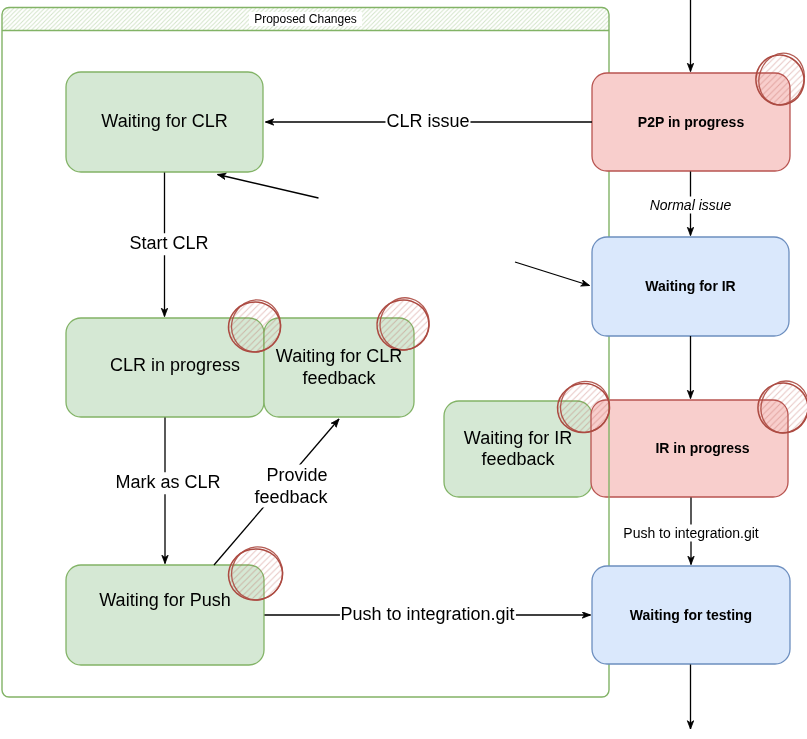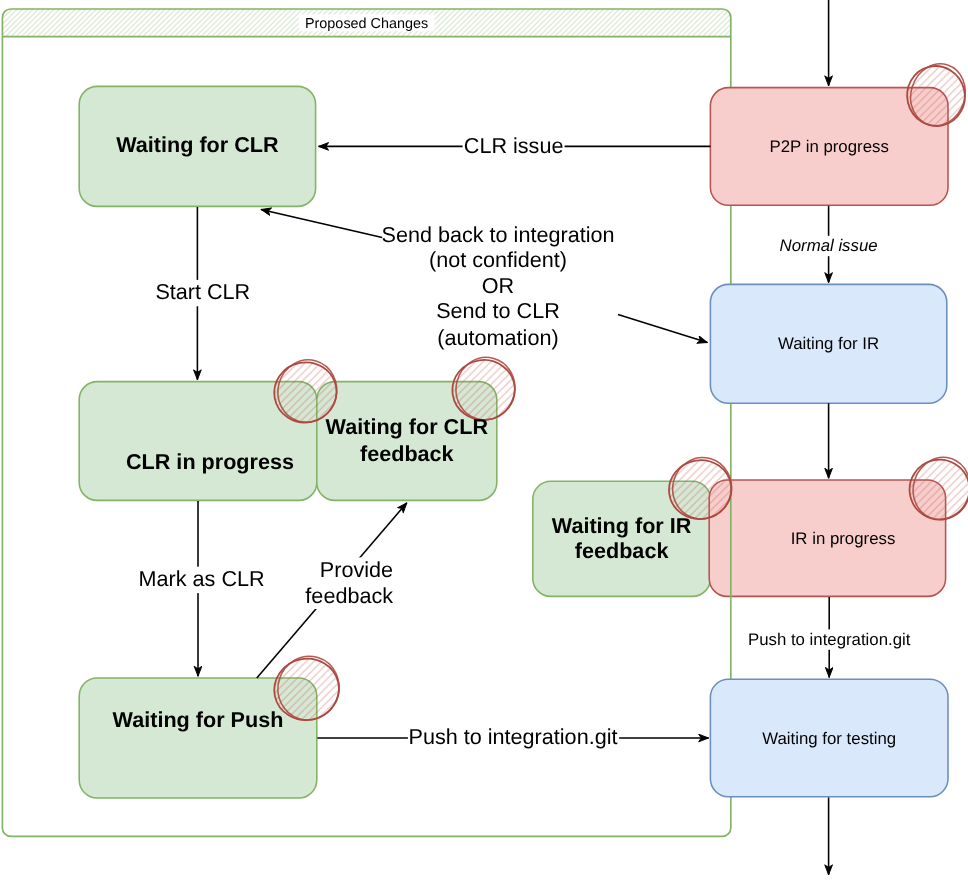--- a/index.html
+++ b/index.html
@@ -1,22 +1,22 @@
 <!DOCTYPE html>
 <html style="--green-fill: #d5e8d4; --green-stroke: #82b366; --red-fill: #f8cecc; --red-stroke: #b85450; --blue-fill: #dae8fc; --blue-stroke: #6c8ebf; --container-stroke: #82b366; --edge: #000000; --annotation-stroke: #ac4a41; --annotation-hatch: #b85450; --label-bg: #ffffff; --text: #000000;"><head>
 <meta charset="utf-8">
 <style>
   html,body{margin:0;padding:0;background:#ffffff;}
   body{font-family:"Liberation Sans","DejaVu Sans",sans-serif;}
   #stage{position:relative;width:807px;height:739px;background:#fff;overflow:hidden;}
   #diagram-svg{position:absolute;left:0;top:0;}
   .overlay{position:absolute;left:0;top:0;width:807px;height:739px;pointer-events:none;}
   .node-label{position:absolute;display:flex;flex-direction:column;align-items:center;justify-content:center;
-    text-align:center;color:var(--text);font-size:18px;font-weight:bold;line-height:21.5px;}
-  .node-label.regular{font-weight:normal;font-size:14px;line-height:17px;}
+    text-align:center;color:var(--text);font-size:18px;font-weight:normal;line-height:21.5px;}
+  .node-label.regular{font-weight:bold;font-size:14px;line-height:17px;}
   .edge-label{position:absolute;transform:translate(-50%,-50%);background:var(--label-bg);
     color:var(--text);font-size:18px;line-height:21.5px;white-space:nowrap;padding:0 1px;text-align:right;}
   .edge-label.small{font-size:14px;line-height:17px;}
   .note-block{position:absolute;transform:translate(-50%,-50%);color:var(--text);font-size:18px;
     line-height:21.5px;white-space:nowrap;text-align:center;}
   .container-title{position:absolute;left:2px;top:7px;width:607px;height:23px;display:flex;
     align-items:center;justify-content:center;font-size:12px;font-weight:normal;color:var(--text);}
   .container-title span{background:var(--label-bg);padding:0 5px;}
 </style>
 </head>
@@ -104,21 +104,21 @@
   </g>
 </svg>
 
 <div class="overlay">
 
   <div class="container-title">
     <span>Proposed Changes</span>
   </div>
 
   <div class="node-label" style="left:66px;top:72px;width:197px;height:100px;">Waiting for CLR</div>
-  <div class="node-label" style="left:66px;top:336px;width:218px;height:99px;">CLR in progress</div>
+  <div class="node-label" style="left:66px;top:316px;width:218px;height:99px;">CLR in progress</div>
   <div class="node-label" style="left:264px;top:318px;width:150px;height:99px;">
     <div>Waiting for CLR</div>
     <div>feedback</div>
   </div>
   <div class="node-label" style="left:66px;top:565px;width:198px;height:72px;">Waiting for Push</div>
   <div class="node-label regular" style="left:592px;top:73px;width:198px;height:98px;">P2P in progress</div>
   <div class="node-label regular" style="left:592px;top:237px;width:197px;height:99px;">Waiting for IR</div>
   <div class="node-label regular" style="left:591px;top:400px;width:223px;height:97px;">IR in progress</div>
   <div class="node-label" style="left:444px;top:401px;width:148px;height:96px;">
     <div>Waiting for IR</div>
@@ -130,22 +130,15 @@
   <div class="edge-label" style="left:169px;top:244px;">Start CLR</div>
   <div class="edge-label" style="left:168px;top:483px;">Mark as CLR</div>
   <div class="edge-label" style="left:291px;top:486px;">
     <div>Provide</div>
     <div>feedback</div>
   </div>
   <div class="edge-label" style="left:427.5px;top:614.5px;">Push to integration.git</div>
   <div class="edge-label small" style="left:690.5px;top:205px;font-style:italic;">Normal issue</div>
   <div class="edge-label small" style="left:691px;top:533px;">Push to integration.git</div>
 
-  <div class="note-block" style="left:415px;top:238.5px;">
-    <div>Send back to integration</div>
-    <div>(not confident)</div>
-    <div>OR</div>
-    <div>Send to CLR</div>
-    <div>(automation)</div>
-  </div>
 
 </div>
 </div>
 
 </body></html>

